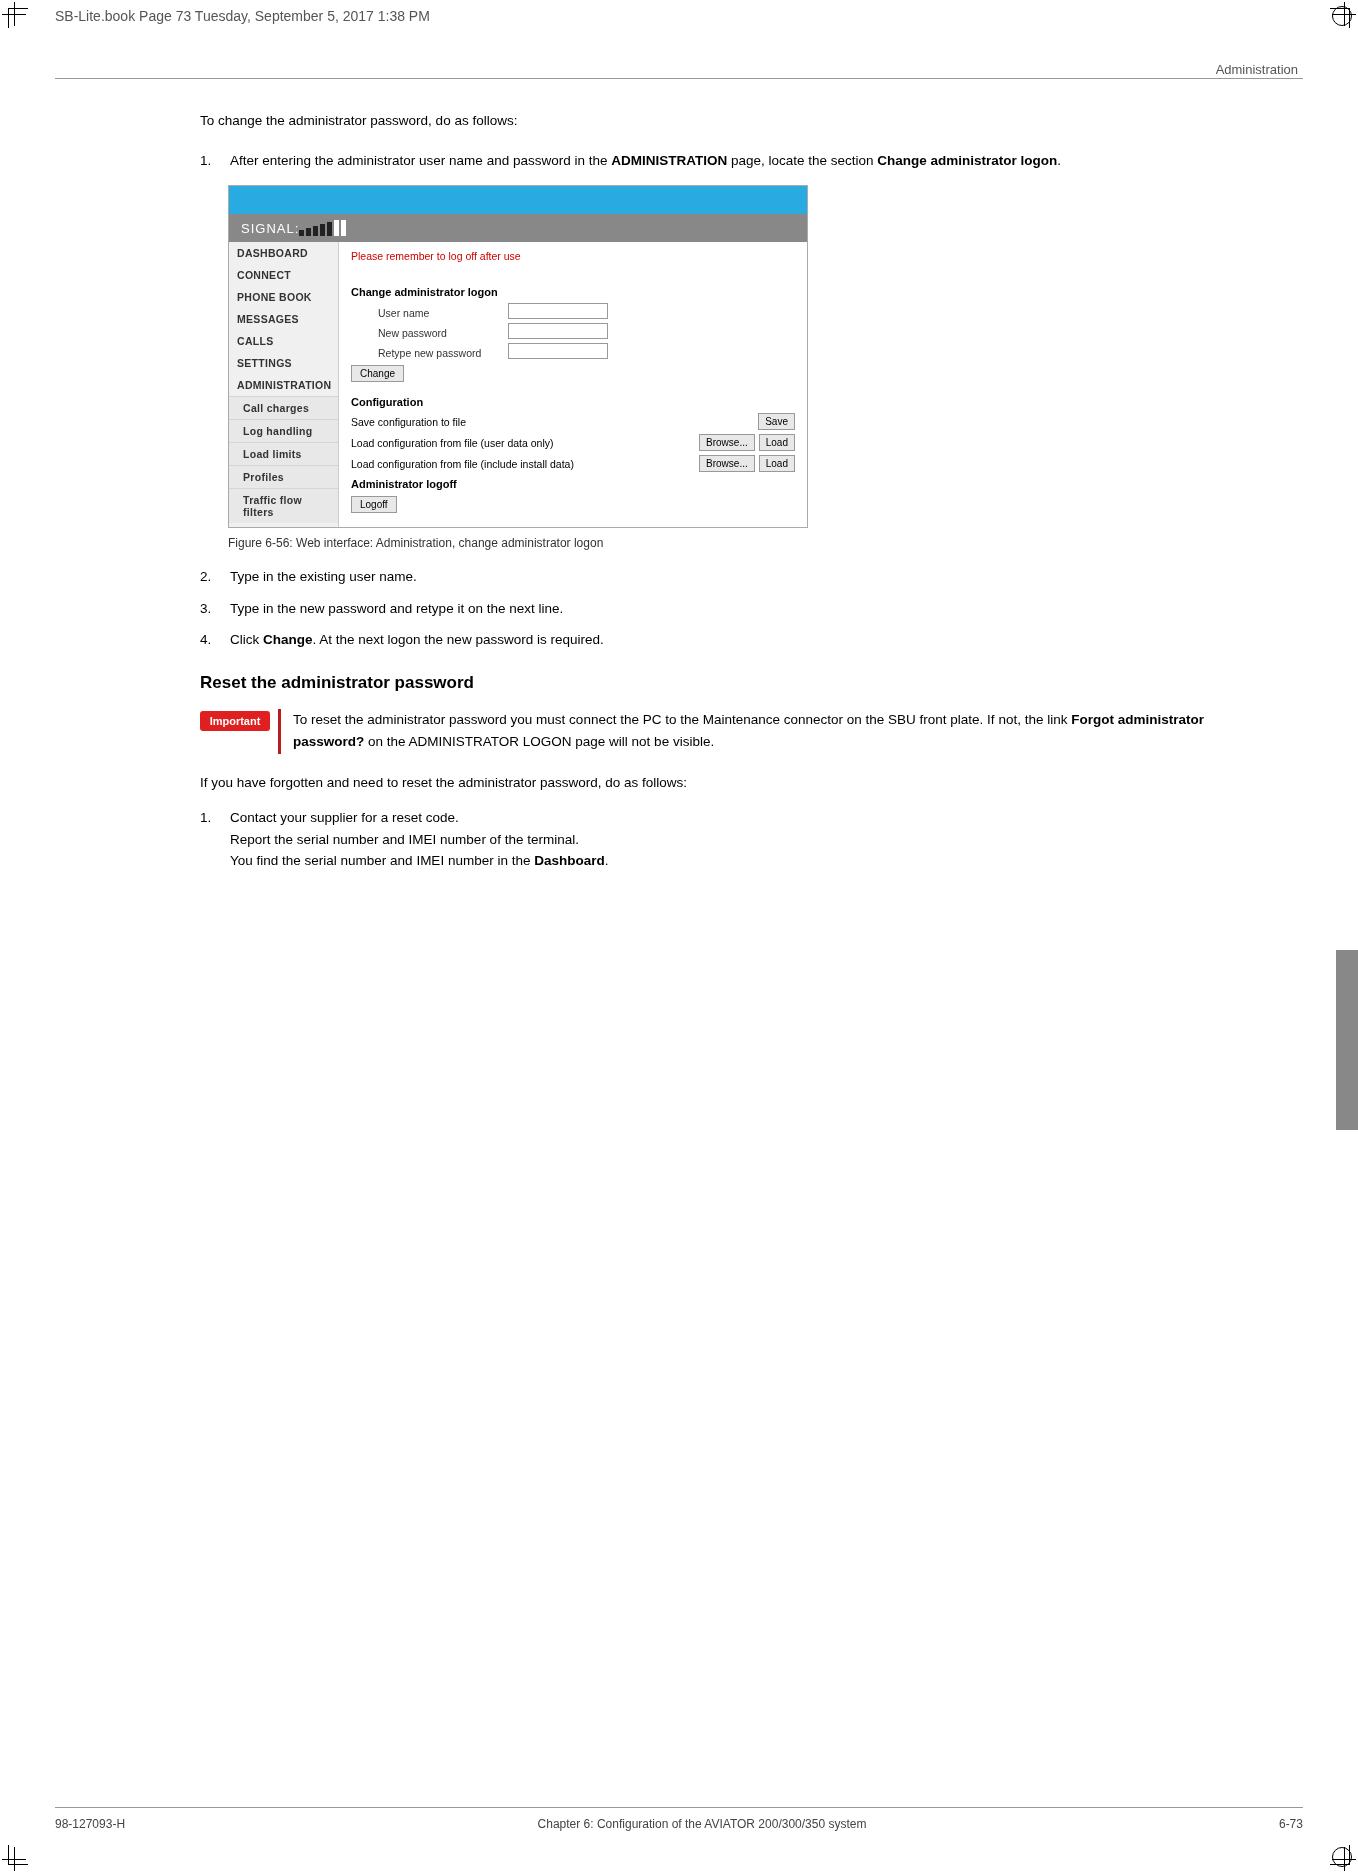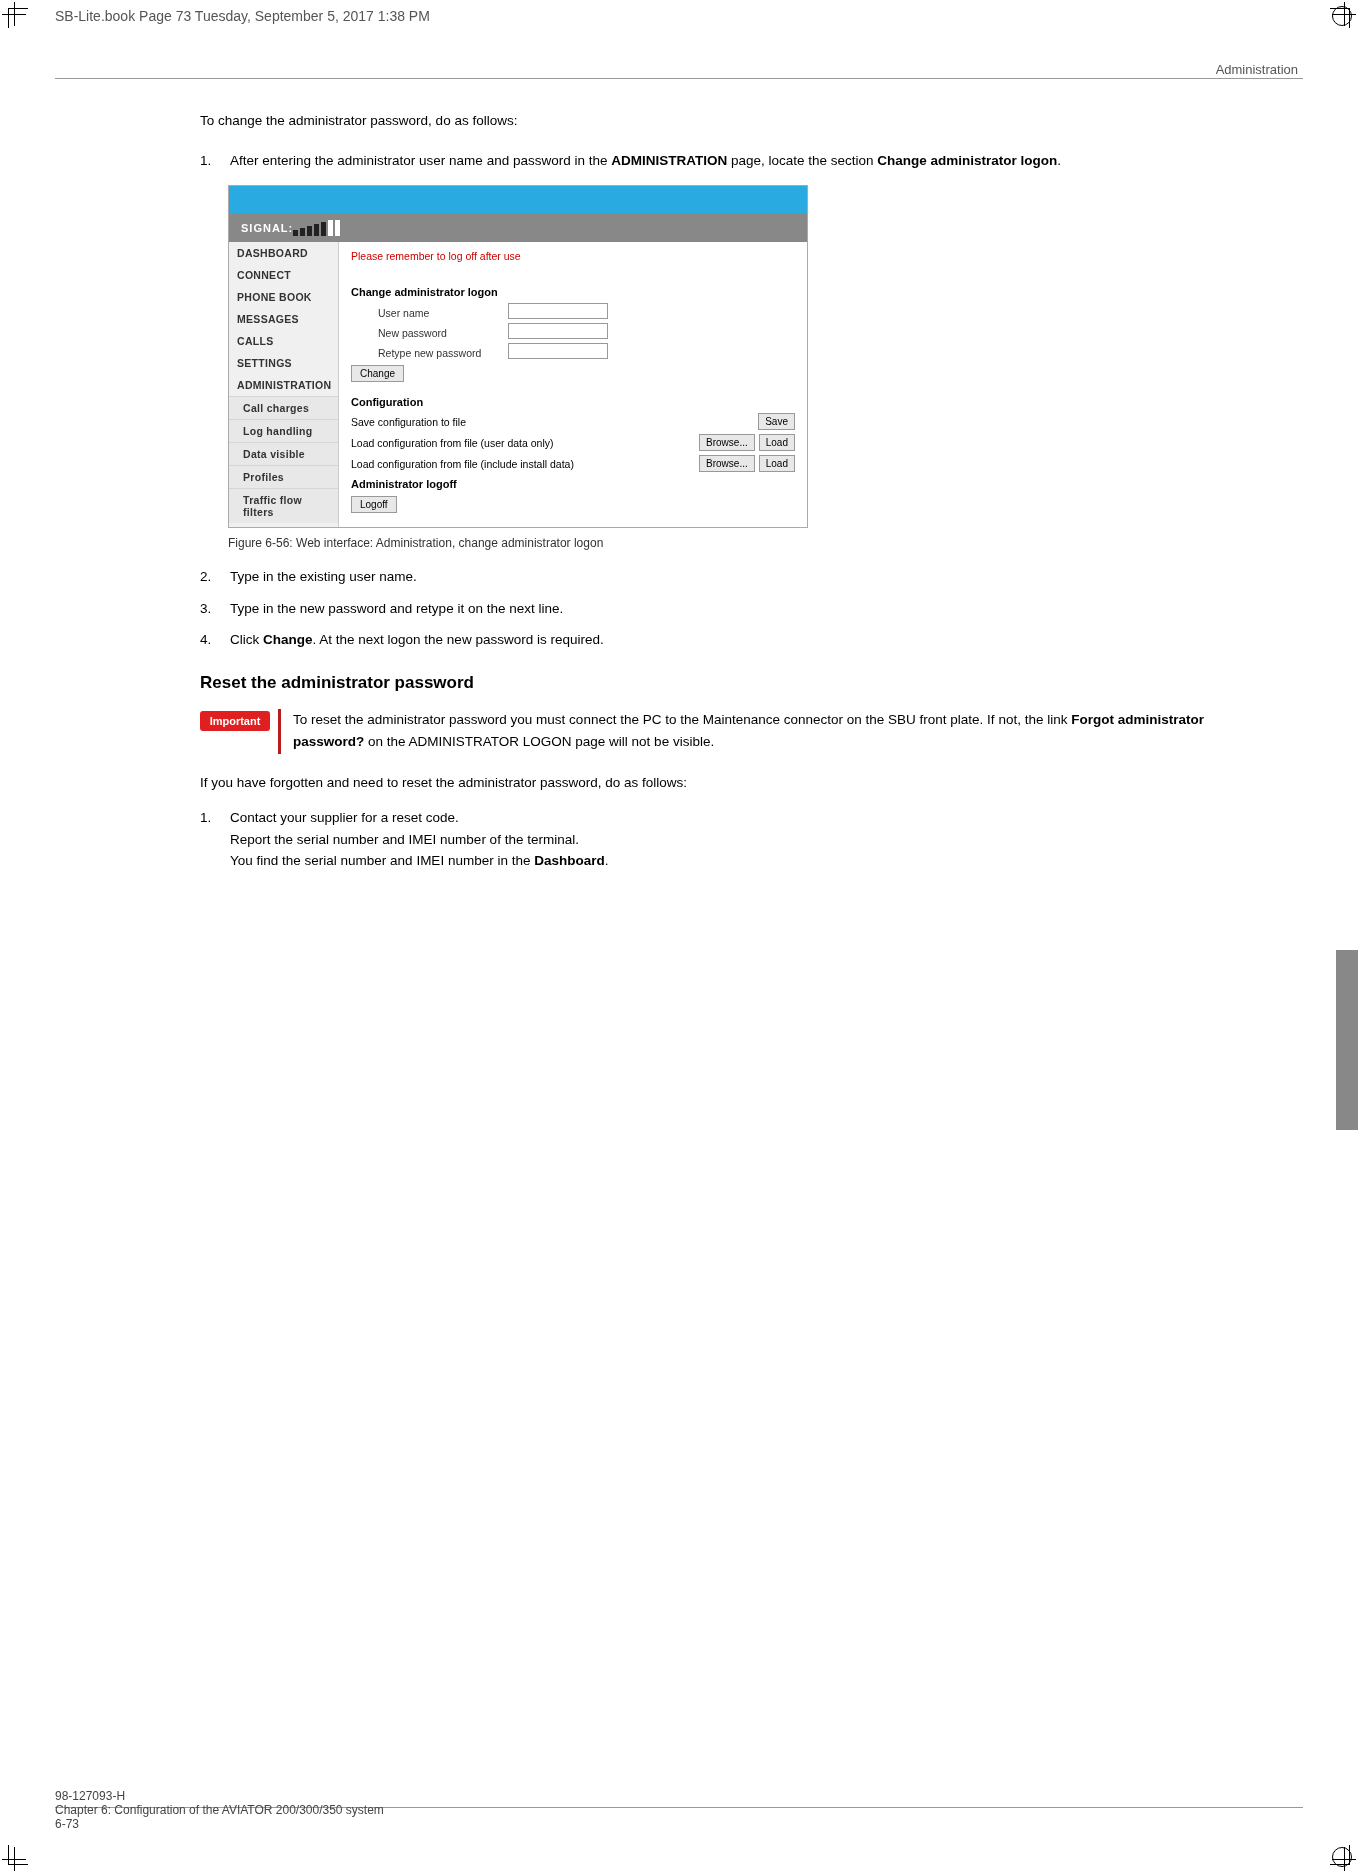--- a/index.html
+++ b/index.html
@@ -83,21 +83,20 @@
     }
     .page-footer {
       position: absolute;
       bottom: 42px;
       left: 55px;
       right: 55px;
       display: flex;
       justify-content: space-between;
       font-size: 12px;
       color: #444;
-      flex-direction: column;
     }
 
     
     .sidebar-tab {
       position: absolute;
       right: 0;
       top: 950px;
       width: 22px;
       height: 180px;
       background: #888;
@@ -148,22 +147,22 @@
 
     .screenshot-signal-bar {
       background: #888;
       height: 28px;
       display: flex;
       align-items: center;
       padding: 0 12px;
     }
     .screenshot-signal-bar .signal-label {
       color: #fff;
-      font-size: 11px;
-      font-weight: bold;
+      font-size: 13px;
+      font-weight: normal;
       margin-right: 0;
       letter-spacing: 1px;
     }
     .signal-bars {
       display: flex;
       align-items: flex-end;
       gap: 2px;
     }
     .signal-bar-unit {
       background: #222;
@@ -404,21 +403,21 @@
       <div class="screenshot-nav">
         <div class="nav-item">DASHBOARD</div>
         <div class="nav-item">CONNECT</div>
         <div class="nav-item">PHONE BOOK</div>
         <div class="nav-item">MESSAGES</div>
         <div class="nav-item">CALLS</div>
         <div class="nav-item">SETTINGS</div>
         <div class="nav-item active-admin">ADMINISTRATION</div>
         <div class="nav-item sub-item">Call charges</div>
         <div class="nav-item sub-item">Log handling</div>
-        <div class="nav-item sub-item">Data visible</div>
+        <div class="nav-item sub-item">Load limits</div>
         <div class="nav-item sub-item">Profiles</div>
         <div class="nav-item sub-item">Traffic flow filters</div>
       </div>
 
       <div class="screenshot-content">
         <div class="sc-notice">Please remember to log off after use</div>
         <div class="sc-section-title">Change administrator logon</div>
         <div class="sc-form-row">
           <span class="sc-form-label">User name</span>
           <input class="sc-form-input" type="text" style="">

